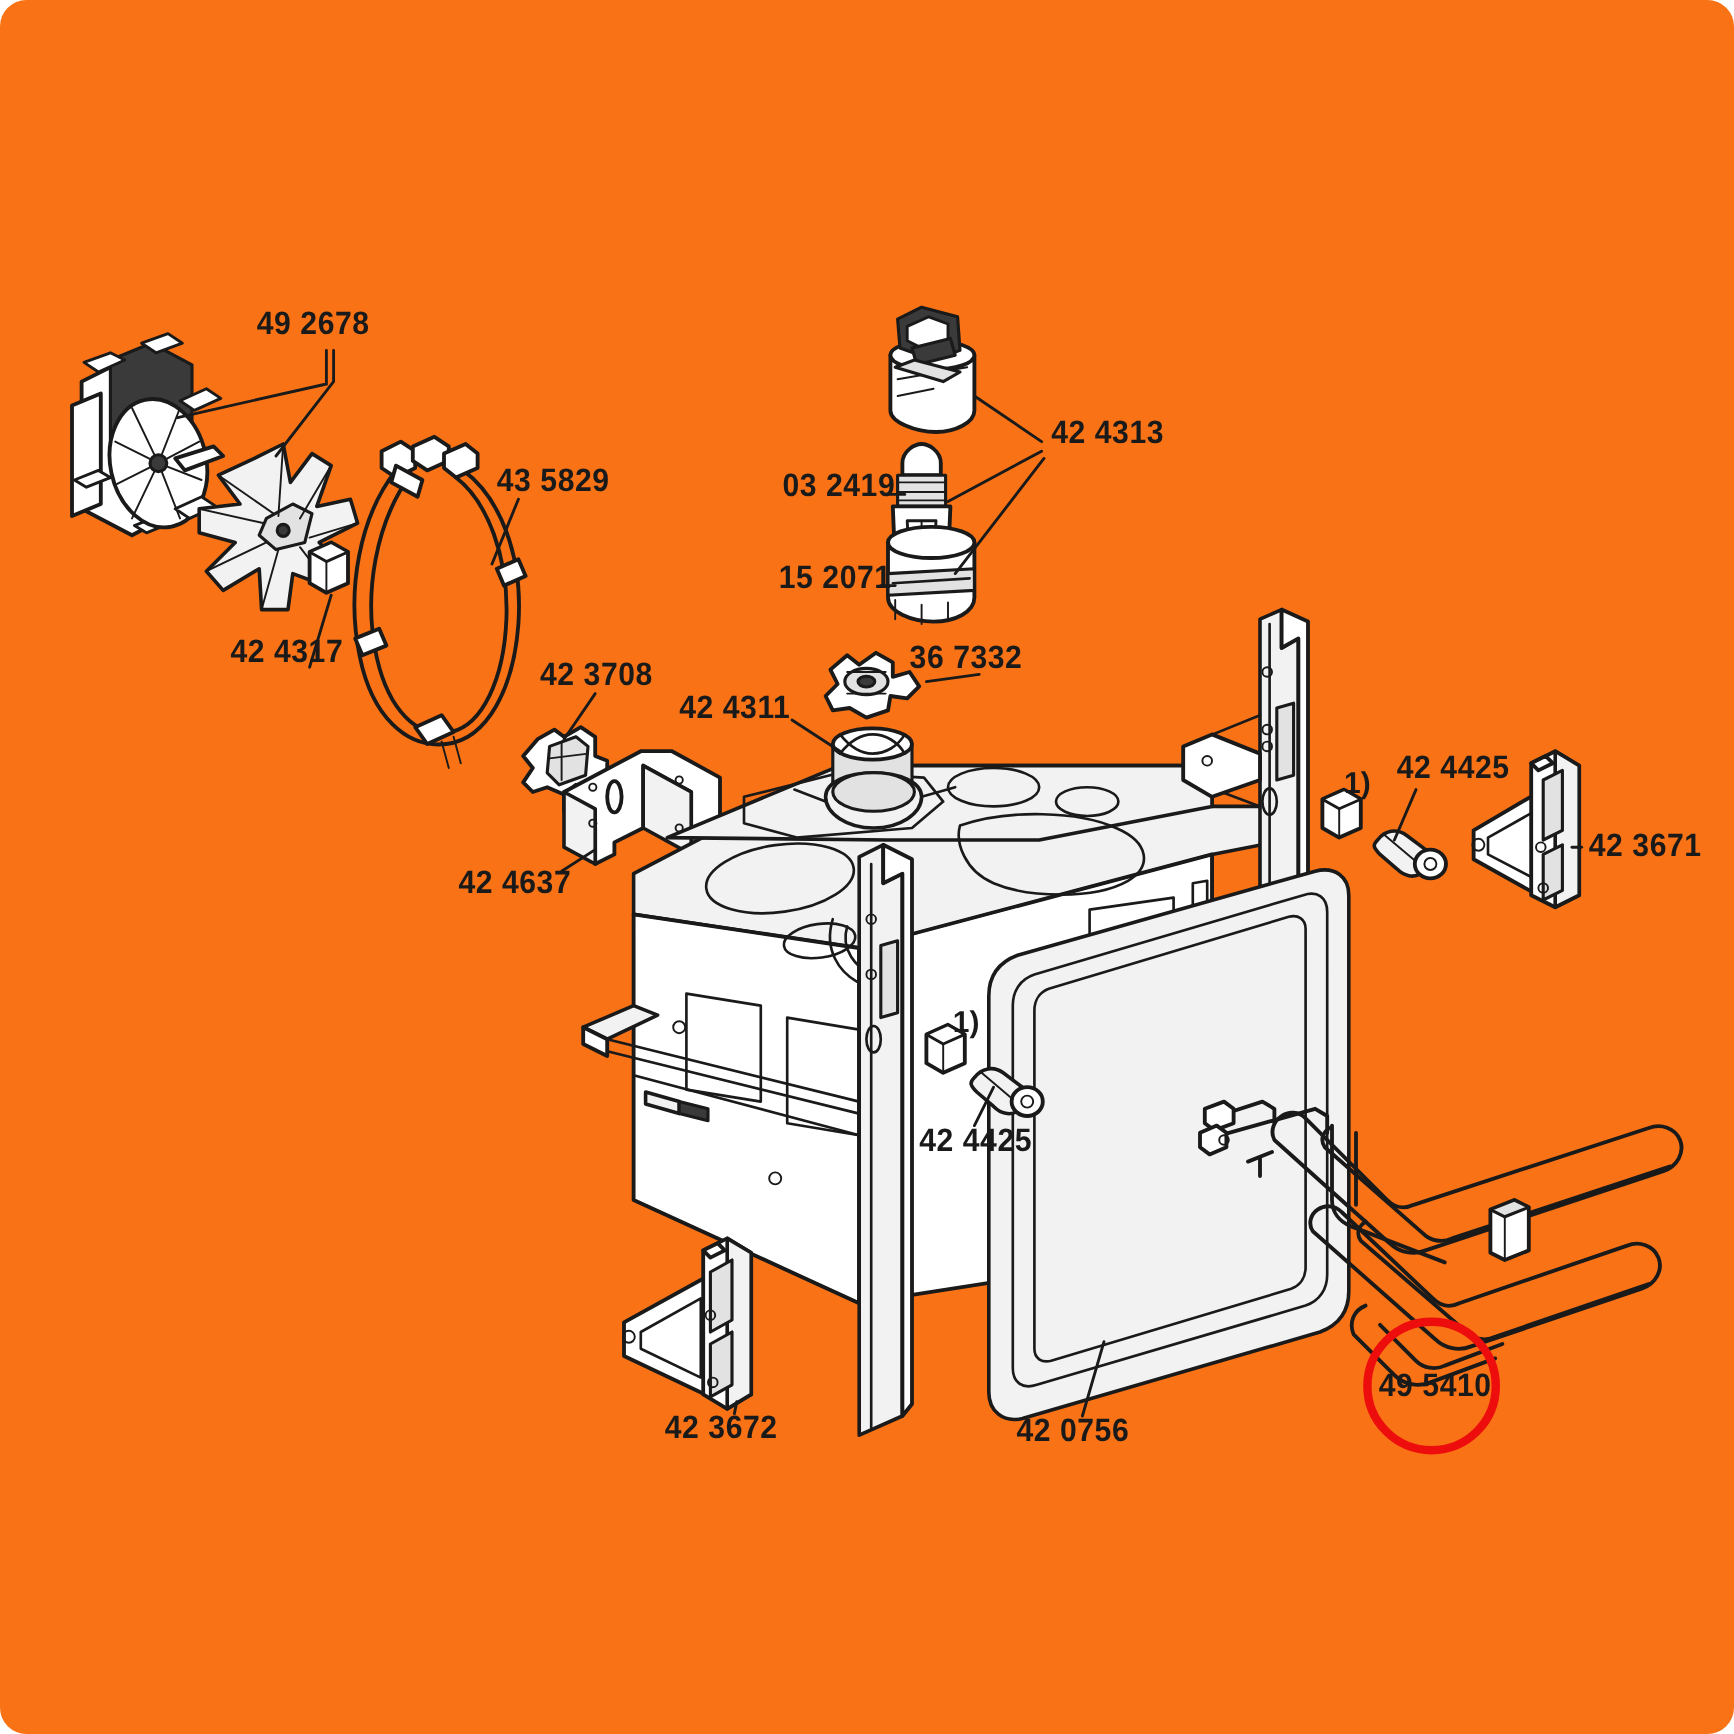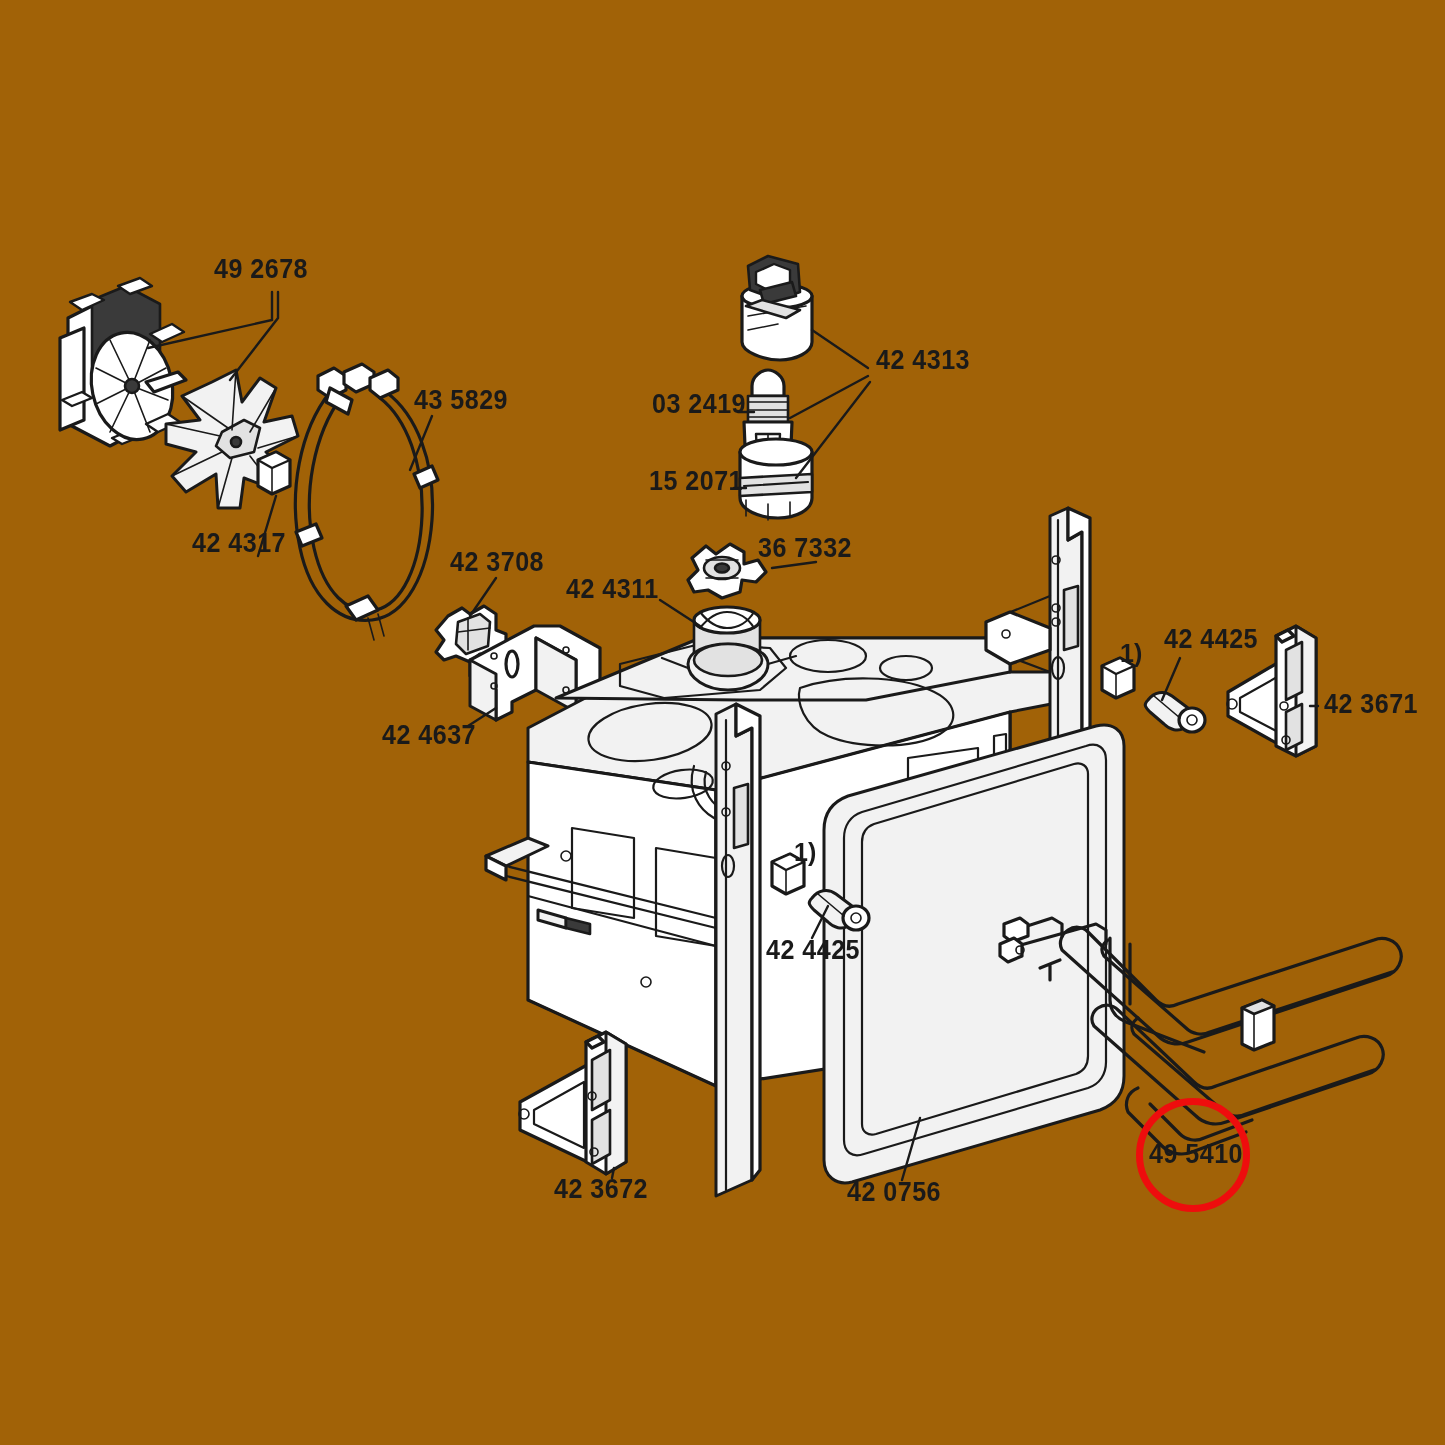--- a/index.html
+++ b/index.html
@@ -1,17 +1,17 @@
 <!DOCTYPE html>
 <html><head>
 <meta charset="utf-8">
 <style>
   html,body{margin:0;padding:0;background:#ffffff;}
   body{font-family:"Liberation Sans", sans-serif;}
-  #stage{position:relative;width:1445px;height:1445px;background:#a16207;overflow:hidden;}
+  #stage{position:relative;width:1445px;height:1445px;background:#f97316;overflow:hidden;border-radius:22px;}
   #stage svg{position:absolute;left:0;top:0;}
   .lbl{position:absolute;font-family:"Liberation Sans", sans-serif;font-weight:bold;
        font-size:27px;letter-spacing:0.5px;color:#1a1a1a;white-space:nowrap;
        transform:scaleX(0.93);transform-origin:left center;}
   .note{position:absolute;font-family:"Liberation Sans", sans-serif;font-weight:bold;
         font-size:25px;color:#1a1a1a;white-space:nowrap;}
   .hl{position:absolute;border:7px solid #ee0d0d;border-radius:50%;box-sizing:border-box;
       pointer-events:none;}
 </style>
 </head>

